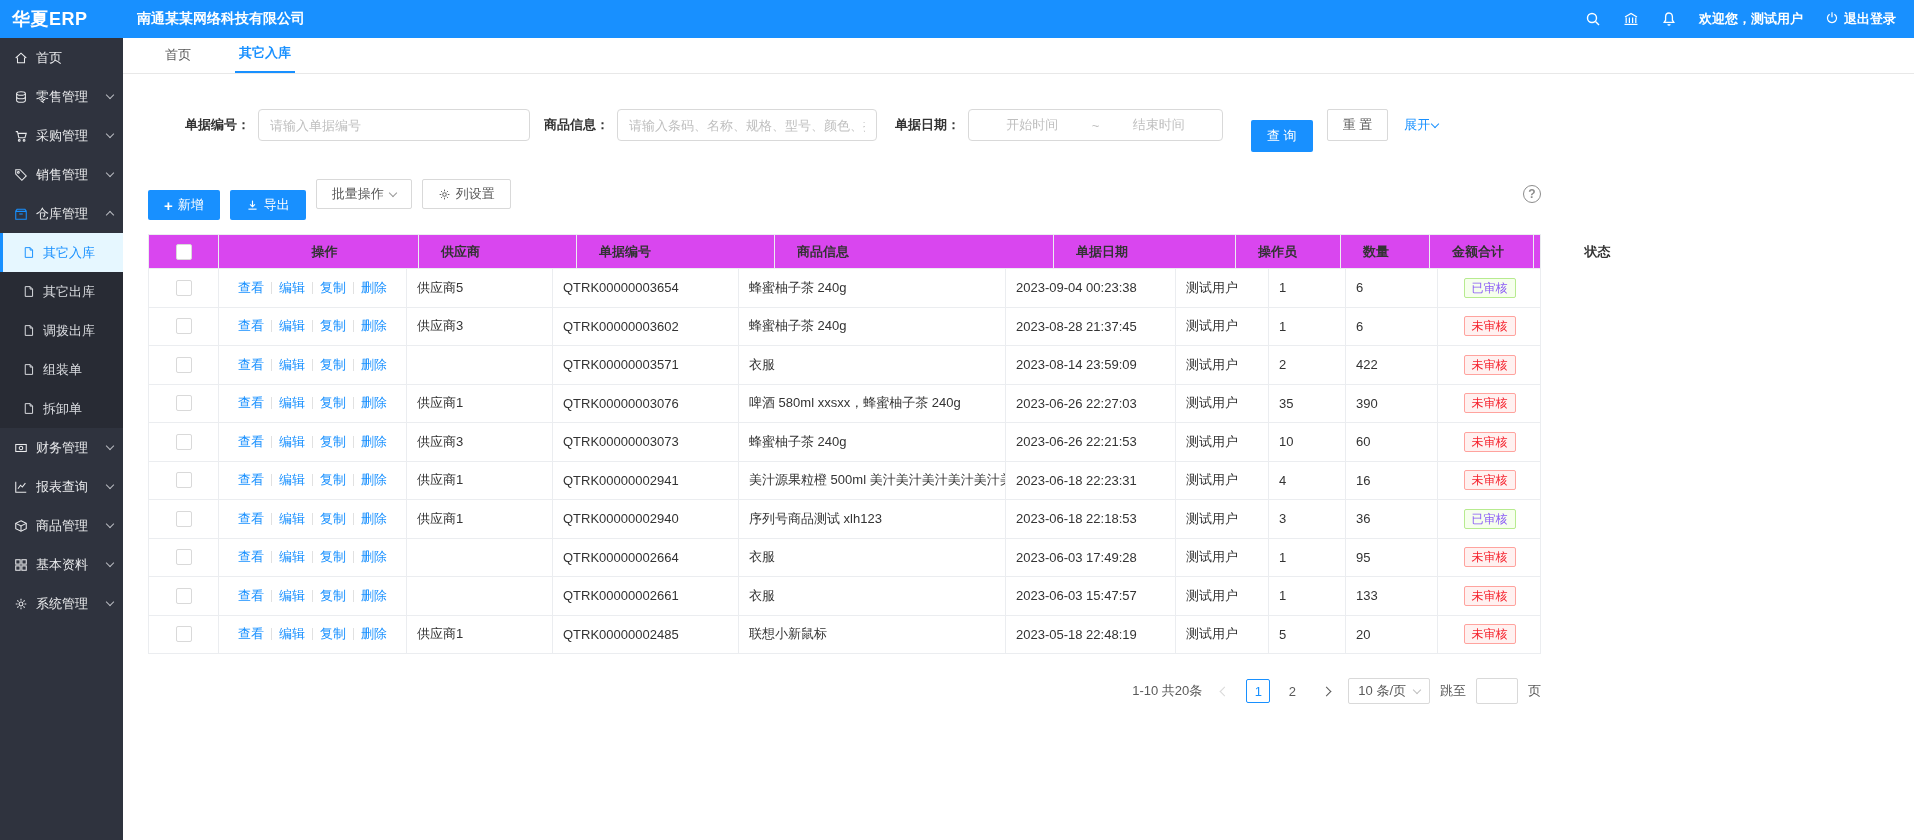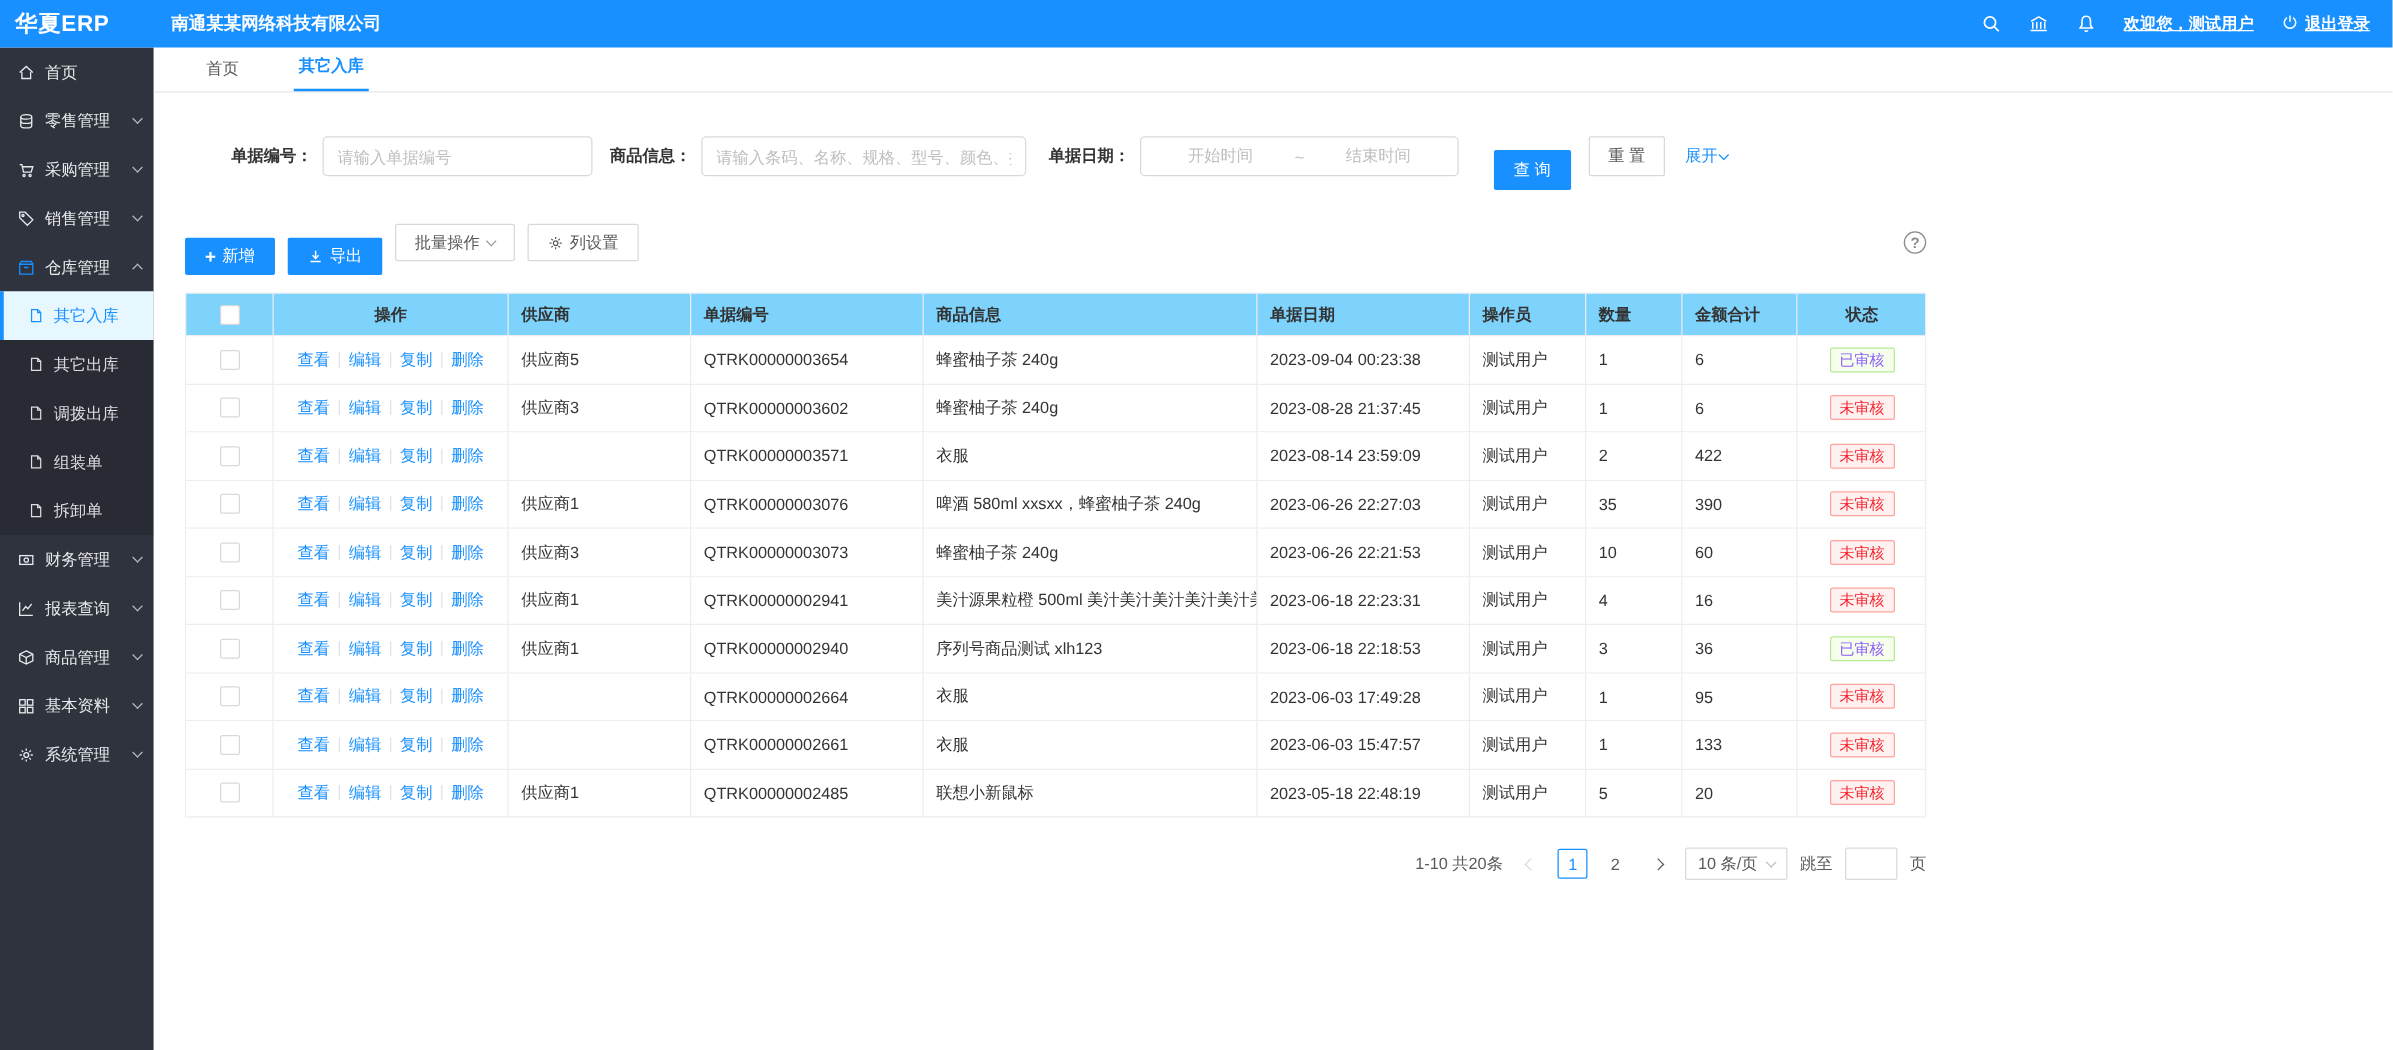--- a/index.html
+++ b/index.html
@@ -4,21 +4,21 @@
 <style>
   * { margin:0; padding:0; box-sizing:border-box; }
   html,body { width:1914px; height:840px; overflow:hidden; background:#fff;
     font-family:"Liberation Sans","DejaVu Sans",sans-serif; }
 
   
   .header { position:absolute; top:0; left:0; width:1914px; height:38px; background:#1890ff;
     display:flex; align-items:center; color:#fff; z-index:20; }
   .logo { width:123px; padding-left:12px; font-size:18px; font-weight:bold; letter-spacing:.5px; white-space:nowrap; }
   .company { margin-left:14px; font-size:14px; font-weight:bold; }
-  .header-right { margin-left:auto; display:flex; align-items:center; gap:22px; padding-right:18px; font-size:13px;text-decoration:underline; }
+  .header-right { margin-left:auto; display:flex; align-items:center; gap:22px; padding-right:18px; font-size:13px; }
   .hbtn { display:flex; align-items:center; cursor:pointer; }
   .hbtn svg { display:block; }
   .welcome { font-weight:bold; }
   .logout { display:flex; align-items:center; gap:5px; cursor:pointer; font-weight:bold; }
 
   
   .sidebar { position:absolute; top:38px; left:0; width:123px; height:802px; background:#2f333e;
     font-size:13px; color:#e9eaec; }
   .menu-item { height:39px; display:flex; align-items:center; padding:0 10px 0 14px; cursor:pointer; }
   .micon { width:14px; height:14px; display:flex; align-items:center; }
@@ -39,21 +39,21 @@
   .tabbar { height:36px; border-bottom:1px solid #e8e8e8; display:flex; align-items:flex-end; padding-left:38px; }
   .tab { padding:0 4px 9px; margin-right:40px; font-size:13px; color:#595959; cursor:pointer; }
   .tab.active { color:#1890ff; border-bottom:2px solid #1890ff; font-weight:bold; }
 
   
   .filter-row { display:flex; align-items:center; padding:24px 0 0 62px; }
   .flabel { font-size:13px; font-weight:bold; color:#333; margin-right:8px; white-space:nowrap; }
   .finput { height:32px; border:1px solid #d9d9d9; border-radius:4px; padding:0 11px; font-size:13px;
     color:#333; outline:none; background:#fff; }
   .finput::placeholder { color:#bfbfbf; }
-  .inp-doc { width:216px; margin-right:14px; }
+  .inp-doc { width:272px; margin-right:14px; }
   .inp-prod { width:260px; margin-right:18px; }
   .date-range { width:255px; height:32px; border:1px solid #d9d9d9; border-radius:4px; display:flex;
     align-items:center; font-size:13px; color:#bfbfbf; padding:0 8px; margin-right:28px; background:#fff; cursor:pointer; }
   .date-range .ph { flex:1; text-align:center; }
   .date-range .sep { padding:0 4px; }
   .btn { height:32px; border-radius:2px; font-size:13px; display:inline-flex; align-items:center;
     justify-content:center; padding:0 15px; cursor:pointer; border:1px solid transparent; white-space:nowrap; }
   .btn-primary { background:#1890ff; color:#fff;margin-top:22px; }
   .btn-default { background:#fff; border-color:#d9d9d9; color:#595959; }
   .btn-search { margin-right:14px; }
@@ -69,21 +69,21 @@
   .tbtn .chev { color:#999; margin-left:6px; }
   .help { margin-left:auto; width:18px; height:18px; border:1.4px solid #8c8c8c; border-radius:50%;
     color:#8c8c8c; font-size:12px; font-weight:bold; display:flex; align-items:center; justify-content:center; cursor:pointer; }
 
   
   .table { margin:14px 0 0 25px; width:1393px; font-size:13px; color:#333;
     border:1px solid #ebedf0; border-bottom:none; }
   .thead, .trow { display:grid;
     grid-template-columns:70px 188px 146px 186px 267px 170px 93px 77px 92px 103px;
     align-items:center; border-bottom:1px solid #ebedf0; }
-  .thead { height:34px; background:#7dd3fc; font-weight:bold; }
+  .thead { height:34px; background:#d946ef; font-weight:bold;gap:12px; }
   .trow { height:38.5px; background:#fff; }
   .td, .th { padding:0 10px; overflow:hidden; white-space:nowrap; text-overflow:ellipsis;
     height:100%; display:flex; align-items:center; border-right:1px solid #ebedf0; }
   .td:last-child, .th:last-child { border-right:none; }
   .c-center { justify-content:center; }
   .checkbox { width:16px; height:16px; border:1px solid #d9d9d9; border-radius:2px; background:#fff;
     display:inline-block; cursor:pointer; }
   .oplink { color:#1890ff; cursor:pointer; text-decoration:none; }
   .opsep { width:1px; height:12px; background:#e1e1e1; margin:0 7px; display:inline-block; }
   .badge { display:inline-block; font-size:12px; line-height:18px; padding:0 7px; border-radius:2px; border:1px solid; }

